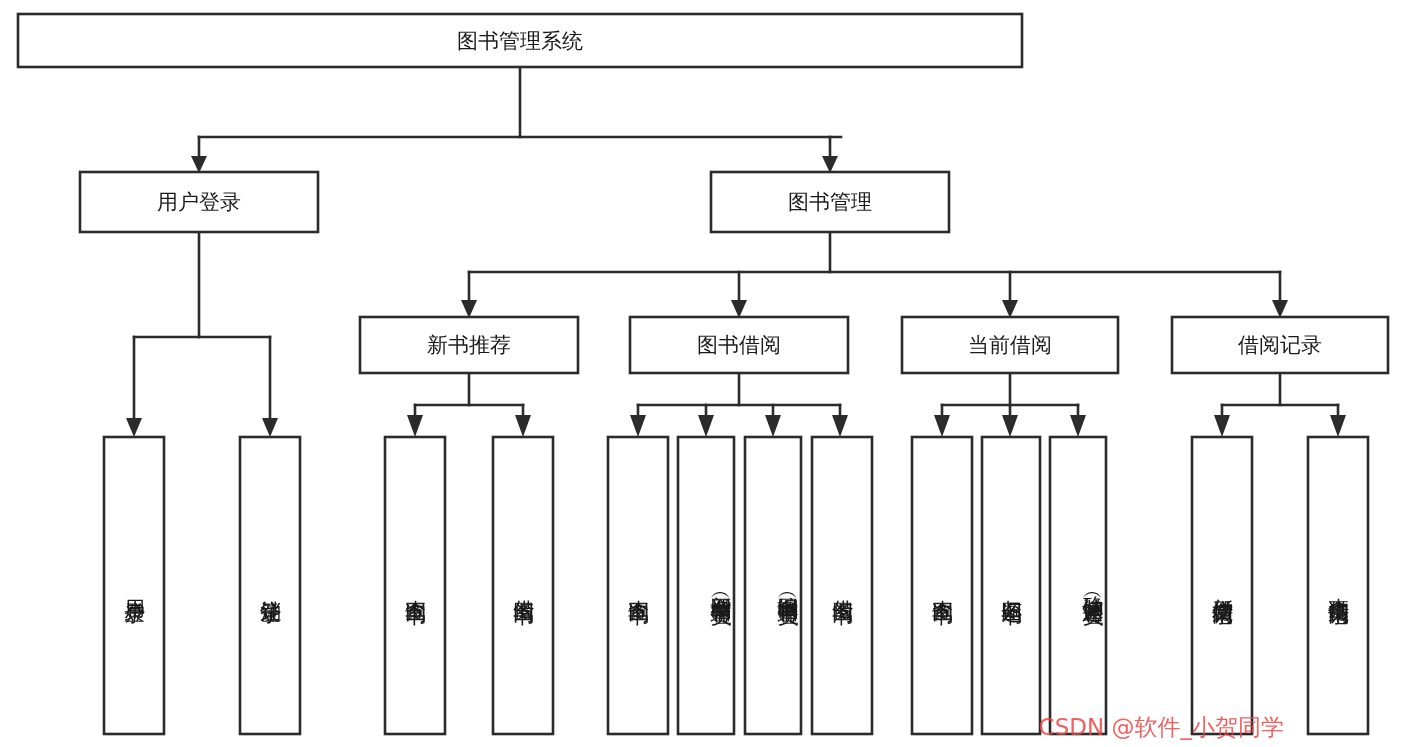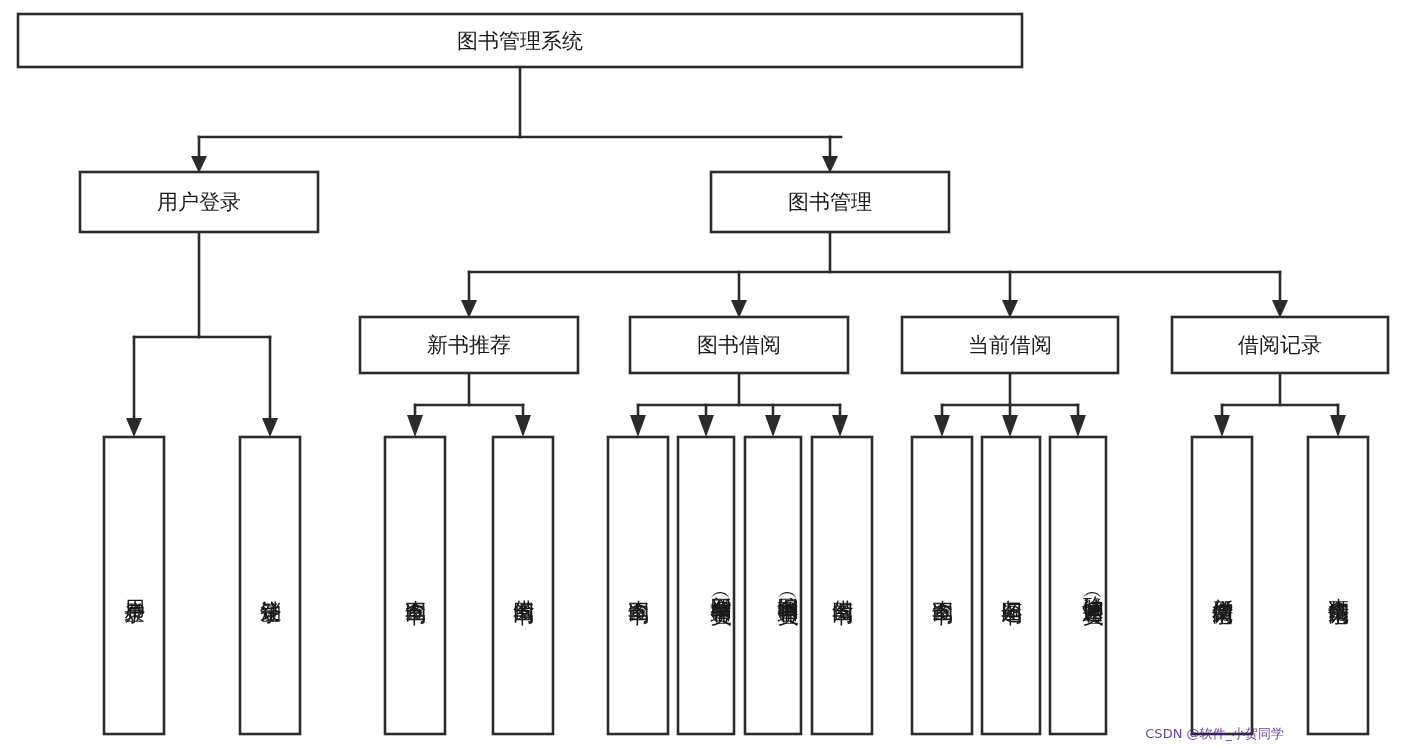--- a/index.html
+++ b/index.html
@@ -69,22 +69,22 @@
     align-items: center;
     justify-content: center;
     white-space: nowrap;
     pointer-events: none;
   }
   #watermark {
     position: absolute;
     right: 8px;
     bottom: 4px;
     font-family: "DejaVu Sans", "Liberation Sans", sans-serif;
-    font-size: 13px;
-    color: #4c1d95;
+    font-size: 23px;
+    color: #ef4444;
     opacity: 0.85;
     white-space: nowrap;
   }
 </style>
 </head>
 <body>
 
 <div id="diagram-root">
 
   <svg id="tree-svg" viewBox="0 0 1405 747">

